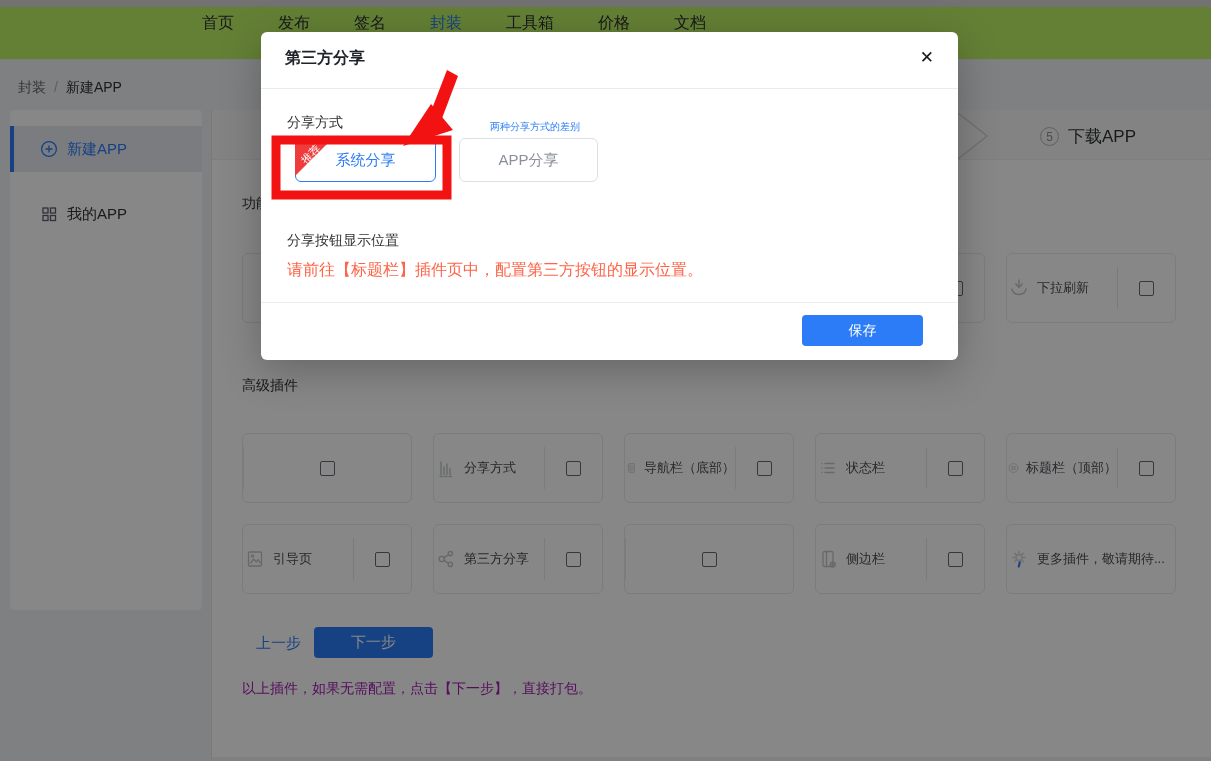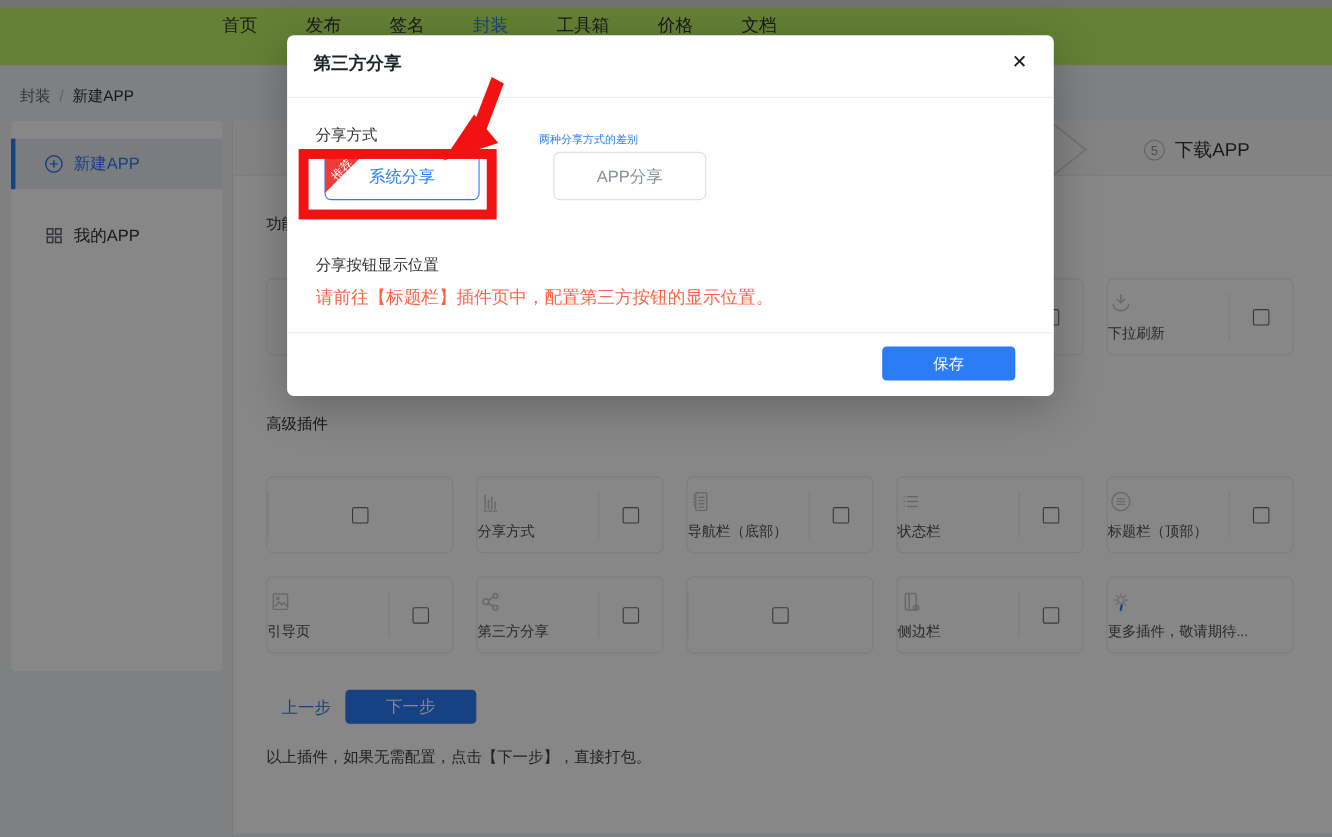--- a/index.html
+++ b/index.html
@@ -37,48 +37,48 @@
   .step-chevron { position:absolute; left:744px; top:2px; }
   .step5 { position:absolute; left:828px; top:15px; display:flex; align-items:center; gap:9px; }
   .step-circle { width:19px; height:19px; border:1px solid #b3b6bb; border-radius:50%; color:#8c9095; font-size:12px; display:flex; align-items:center; justify-content:center; }
   .step-label { font-size:17px; color:#303133; }
 
   .sec-title { position:absolute; left:30px; font-size:14px; font-weight:500; color:#303133; }
   .sec-title-func { top:85px; }
   .sec-title-adv { top:267px; }
 
   .card { position:absolute; width:170px; height:70px; background:#fff; border:1px solid #e9eaee; border-radius:6px; display:flex; align-items:center; cursor:pointer; }
-  .card-main { width:110px; display:flex; flex-direction:column; align-items:flex-start; gap:6px; }
+  .card-main { width:110px; display:flex; align-items:center; gap:6px; }
   .card-main svg { display:block; }
   .card-label { font-size:13px; color:#4a4d52; white-space:nowrap; }
   .card-sep { width:1px; height:42px; background:#e7e8ec; }
   .card-check { flex:1; display:flex; justify-content:center; }
   .checkbox { width:15px; height:15px; border:1.5px solid #686874; border-radius:2px; background:transparent; cursor:pointer; }
   .card.no-check .card-main { width:100%; }
 
   .r-func { top:143px; } .r-adv1 { top:323px; } .r-adv2 { top:414px; }
   .c1 { left:30px; } .c2 { left:221px; } .c3 { left:412px; } .c4 { left:603px; } .c5 { left:794px; }
 
   .prev-btn { position:absolute; left:44px; top:524px; font-size:15px; color:#2b7cf6; cursor:pointer; }
   .next-btn { position:absolute; left:102px; top:517px; width:119px; height:31px; background:#2b7cf6; color:#fff; font-size:15px; border:none; border-radius:4px; cursor:pointer; }
-  .pack-note { position:absolute; left:30px; top:570px; font-size:14px; color:#404040; }
+  .pack-note { position:absolute; left:30px; top:570px; font-size:14px; color:#a21caf; }
 
   
   .overlay { position:absolute; inset:0; background:rgba(0,0,0,0.47); z-index:10; }
 
   
   .modal { position:absolute; left:261px; top:32px; width:697px; height:328px; background:#fff; border-radius:6px; box-shadow:0 10px 40px rgba(0,0,0,.25); z-index:20; }
   .modal-title { position:absolute; left:24px; top:16px; font-size:16px; font-weight:600; color:#1f2329; }
   .modal-close { position:absolute; right:24px; top:15px; font-size:17px; font-weight:700; color:#1a1a1a; cursor:pointer; }
   .modal-hline { position:absolute; left:0; top:56px; width:100%; height:1px; background:#e9ebef; }
   .m-label-1 { position:absolute; left:26px; top:82px; font-size:14px; color:#303133; }
   .m-diff-link { position:absolute; left:229px; top:88px; font-size:10px; color:#2b7cf6; cursor:pointer; }
   .opt-btn { position:absolute; top:106px; height:44px; border-radius:6px; background:#fff; font-size:15px; display:flex; align-items:center; justify-content:center; cursor:pointer; }
   .opt-sys { left:34px; width:141px; border:1px solid #2b7cf6; color:#2b7cf6; }
-  .opt-app { left:198px; width:139px; border:1px solid #dcdfe6; color:#8a8f99;margin-left:44px; }
+  .opt-app { left:198px; width:139px; border:1px solid #dcdfe6; color:#8a8f99; }
   .ribbon { position:absolute; left:-1px; top:-1px; width:38px; height:38px; background:#ee3b3b; clip-path:polygon(0 0,100% 0,0 100%); border-top-left-radius:6px; }
   .ribbon span { position:absolute; left:-3px; top:9px; width:38px; text-align:center; transform:rotate(-45deg); color:#fff; font-size:11px; }
   .m-label-2 { position:absolute; left:26px; top:200px; font-size:14px; color:#303133; }
   .m-warn { position:absolute; left:26px; top:228px; font-size:16px; color:#ff6347; }
   .modal-fline { position:absolute; left:0; top:270px; width:100%; height:1px; background:#ebedf0; }
   .save-btn { position:absolute; left:541px; top:283px; width:121px; height:31px; background:#2b7cf6; color:#fff; font-size:14px; border:none; border-radius:4px; cursor:pointer; }
 
   
   .annotation { position:absolute; inset:0; z-index:40; pointer-events:none; }
 </style>

